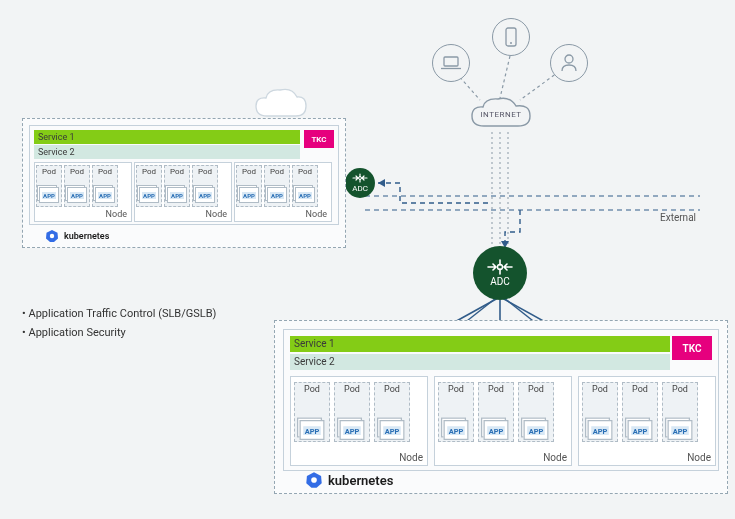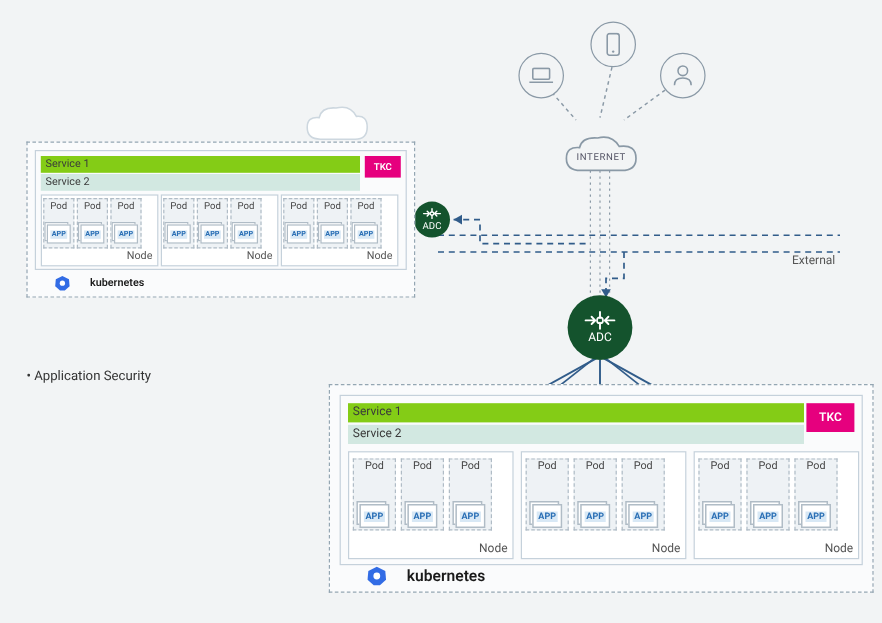--- a/index.html
+++ b/index.html
@@ -120,21 +120,21 @@
   }
   .adc svg { display: block; }
   .adc-label { font-size: 8px; margin-top: 1px; }
   .cloud {
     position: absolute;
   }
   .k8s-badge {
     position: absolute;
     display: flex;
     align-items: center;
-    gap: 16px;
+    gap: 5px;
     font-size: 11px;
     font-weight: 600;
     color: #1b1b1b;
   }
   .k8s-badge svg { flex: none; }
   .external-label {
     position: absolute;
     font-size: 10px;
     color: #555;
   }
@@ -216,21 +216,21 @@
       <circle cx="6" cy="16" r="1" fill="#8a99a6"></circle>
     </svg>
 </div>
 <div class="top-icon" style="left:550px; top:44px;">
   <svg width="16" height="18" viewBox="0 0 16 18">
       <circle cx="8" cy="5" r="4" fill="none" stroke="#8a99a6" stroke-width="1.3"></circle>
       <path d="M 1 17 Q 1 11 8 11 Q 15 11 15 17" fill="none" stroke="#8a99a6" stroke-width="1.3"></path>
     </svg>
 </div>
 
-<div class="cloud" style="left:466px; top:110px;">
+<div class="cloud" style="left:466px; top:94px;">
   <svg width="70" height="42" viewBox="0 0 70 42">
     <path d="M 18 32 Q 6 32 6 22 Q 6 12 17 13 Q 19 4 32 5 Q 44 2 50 12 Q 64 10 64 22 Q 64 32 52 32 Z" fill="#f2f4f5" stroke="#8a99a6" stroke-width="1.4"></path>
   </svg>
   <div style="position:absolute; left:0; right:0; top:16px; text-align:center; font-size:8px; color:#556; letter-spacing:0.5px;">INTERNET</div>
 </div>
 
 <div class="cloud" style="left:252px; top:86px;">
   <svg width="58" height="38" viewBox="0 0 58 38">
     <path d="M 15 30 Q 4 30 4 20 Q 4 11 14 12 Q 16 3 28 4 Q 40 1 45 11 Q 54 10 54 20 Q 54 30 44 30 Z" fill="#ffffff" stroke="#cdd7df" stroke-width="1.3"></path>
   </svg>
@@ -466,14 +466,15 @@
     <div class="pod-label" style="font-size:9px;">Pod</div>
     <div class="app-stack" style="transform:translateX(-50%) scale(1.25);">
       <div class="back"></div>
       <div class="front">
         <span>APP</span>
       </div>
     </div>
   </div>
 
 <div class="bullets">
+  <div>• <span>Application Traffic Control (SLB/GSLB)</span></div>
   <div>• <span>Application Security</span></div>
 </div>
 
 </body></html>

